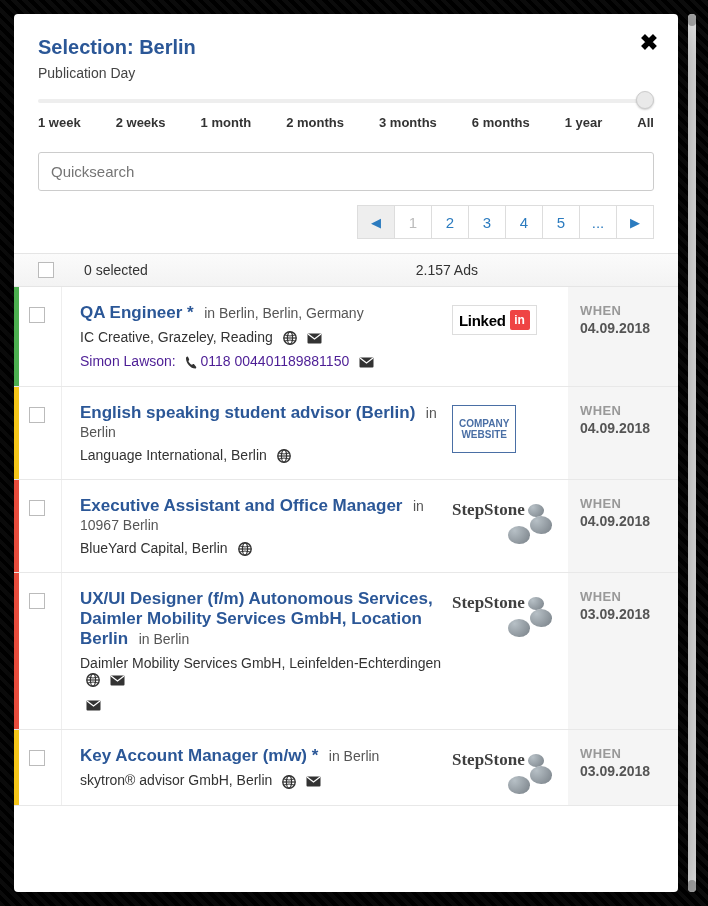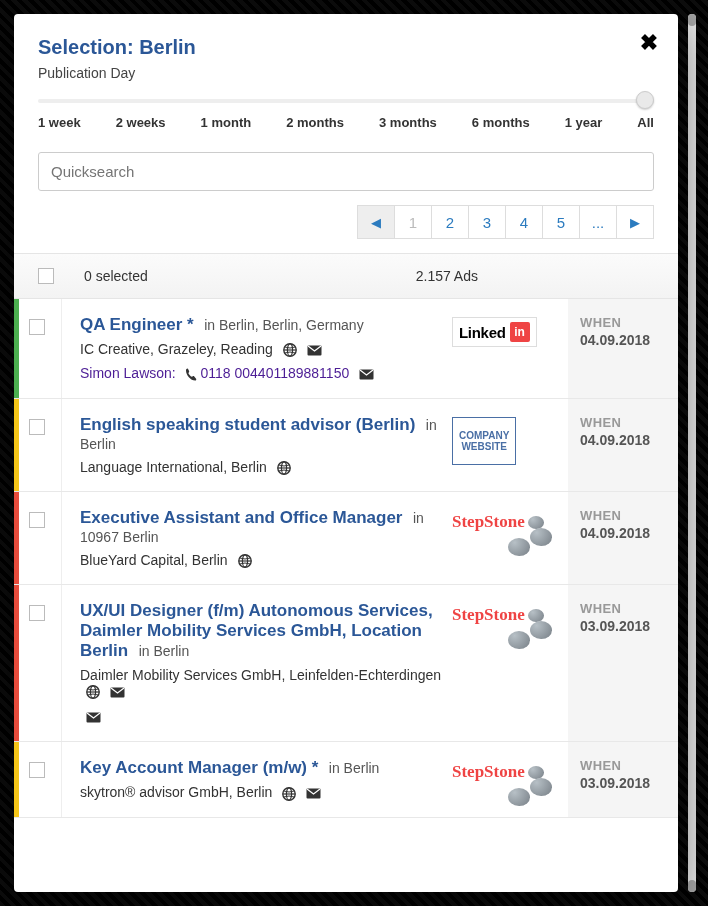--- a/index.html
+++ b/index.html
@@ -83,21 +83,21 @@
   color: #2b7bbf;
   font-size: 15px;
   cursor: pointer;
 }
 .page-btn.disabled { background: #eee; color: #bbb; cursor: default; }
 .page-btn.active { background: #fff; color: #bbb; border: 1px solid #ddd; }
 .page-btn.arrow { color: #2b7bbf; font-size: 13px; }
 .list-header {
   display: flex;
   align-items: center;
-  padding: 14px 24px;
+  padding: 8px 24px;
   border-top: 1px solid #e5e5e5;
   border-bottom: 1px solid #e5e5e5;
   background: linear-gradient(#fbfbfb,#f3f3f3);
   font-size: 14px;
   color: #333;
 }
 .checkbox { width: 16px; height: 16px; border: 1px solid #bbb; background: #fff; cursor: pointer; flex-shrink: 0; }
 .list-header .checkbox { margin-right: 30px; }
 .sel-count { margin-right: auto; }
 .ad-count { margin-right: 176px; }
@@ -130,21 +130,21 @@
 
 .linkedin-badge {
   border: 1px solid #ddd; padding: 4px 6px; display: inline-flex; align-items: center; gap: 4px; background: #fff;
 }
 .linkedin-text { font-weight: 800; color: #000; font-size: 15px; letter-spacing: -0.3px; }
 .linkedin-in { width: 20px; height: 20px; background: #ef4444; border-radius: 2px; color: #fff; display: flex; align-items: center; justify-content: center; font-weight: 800; font-size: 12px; }
 .company-website-badge {
   border: 1px solid #4a6fa5; padding: 12px 6px; display: inline-block; text-align: center; color: #4a6fa5; font-size: 10px; font-weight: 700; line-height: 11px;
 }
 .stepstone-logo { position: relative; width: 100px; height: 46px; }
-.stepstone-text { font-family: "Times New Roman", serif; font-weight: 700; font-size: 17px; color: #ef4444; position: absolute; top: 2px; left: 0; }
+.stepstone-text { font-family: "Times New Roman", serif; font-weight: 700; font-size: 17px; color: #404040; position: absolute; top: 2px; left: 0; }
 .stone { position: absolute; background: radial-gradient(circle at 30% 25%, #b7c0c6, #777f86); border-radius: 50% 50% 48% 50%; }
 .stone1 { width: 16px; height: 13px; top: 6px; right: 8px; }
 .stone2 { width: 22px; height: 18px; top: 18px; right: 0px; }
 .stone3 { width: 22px; height: 18px; top: 28px; right: 22px; }
 </style>
 </head>
 <body>
 
 <div class="scrollbar">
   <div class="scrollbar-track"></div>

